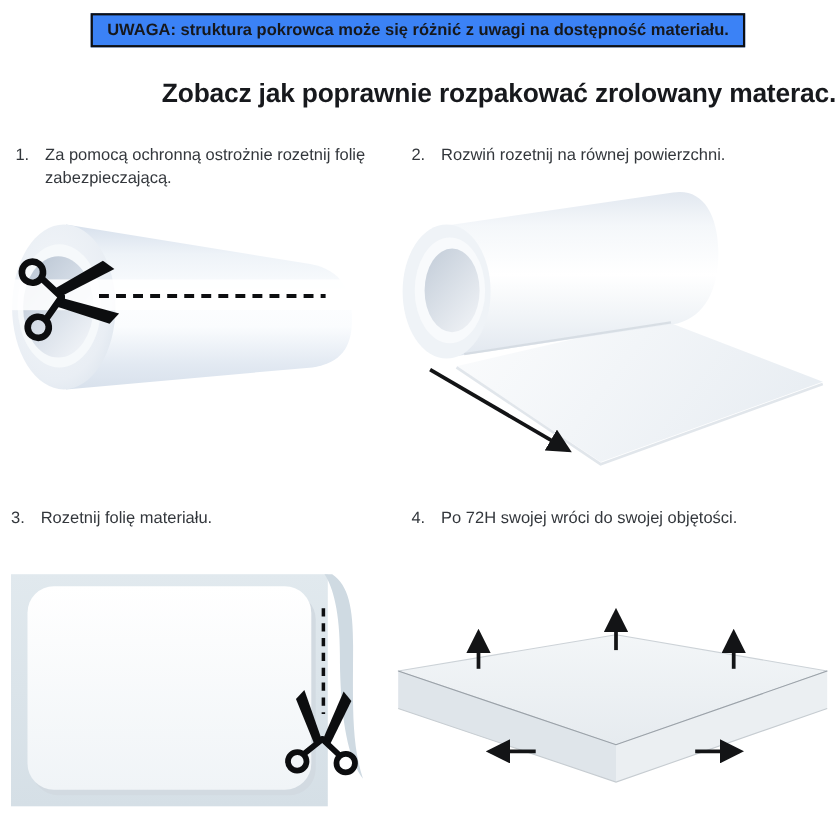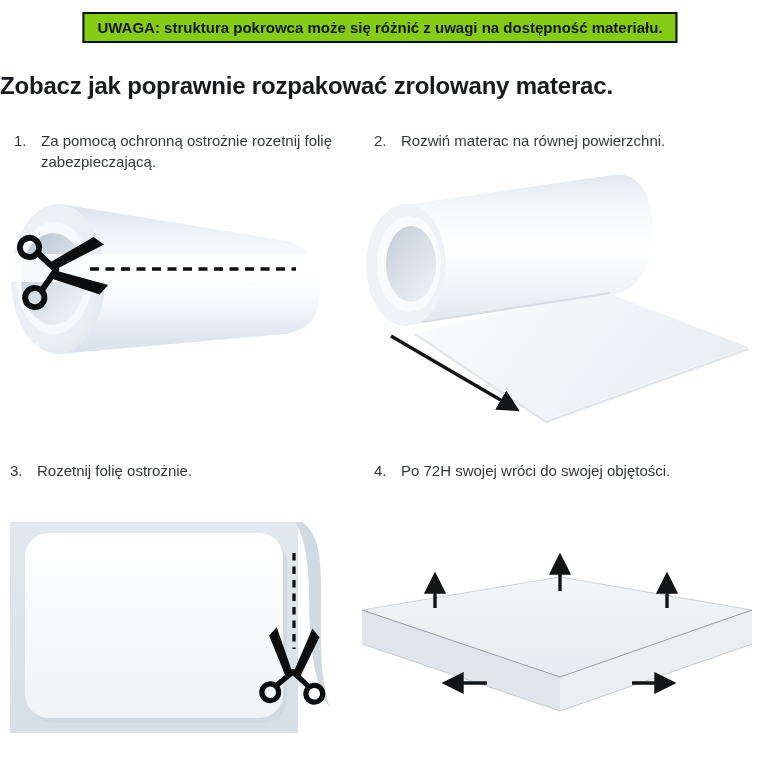--- a/index.html
+++ b/index.html
@@ -4,26 +4,26 @@
 <style>
   html,body{margin:0;padding:0;}
   body{
     width:760px;height:760px;position:relative;overflow:hidden;
     background:#ffffff;
     font-family:"Liberation Sans",sans-serif;
     color:#33373c;
   }
   .banner{
     position:absolute;top:12px;left:50%;transform:translateX(-50%);
-    background:#84cc16;border:2px solid #0e0f12;
+    background:#3b82f6;border:2px solid #0e0f12;
     padding:5px 13px;white-space:nowrap;
     font-weight:bold;font-size:15px;color:#16181c;
   }
   .title{
-    position:absolute;top:56px;left:0;width:760px;text-align:left;
+    position:absolute;top:56px;left:0;width:760px;text-align:right;
     font-size:24px;font-weight:bold;color:#17191d;letter-spacing:-0.2px;
   }
   .step{
     position:absolute;display:flex;align-items:flex-start;
     font-size:15px;line-height:1.42;color:#33373c;
   }
   .step .num{flex:0 0 27px;}
   .step .txt{flex:1 1 auto;}
   #step1{left:14px;top:130px;width:322px;}
   #step2{left:374px;top:130px;width:386px;}
@@ -59,26 +59,26 @@
 
 <h1 class="title">Zobacz jak poprawnie rozpakować zrolowany materac.</h1>
 
 <div class="step" id="step1">
   <span class="num">1.</span>
   <span class="txt">Za pomocą ochronną ostrożnie rozetnij folię zabezpieczającą.</span>
 </div>
 
 <div class="step" id="step2">
   <span class="num">2.</span>
-  <span class="txt">Rozwiń materac na równej powierzchni.</span>
+  <span class="txt">Rozwiń rozetnij na równej powierzchni.</span>
 </div>
 
 <div class="step" id="step3">
   <span class="num">3.</span>
-  <span class="txt">Rozetnij folię ostrożnie.</span>
+  <span class="txt">Rozetnij folię materiału.</span>
 </div>
 
 <div class="step" id="step4">
   <span class="num">4.</span>
   <span class="txt">Po 72H swojej wróci do swojej objętości.</span>
 </div>
 
 <div class="fig" id="fig1" role="img" aria-label="Zrolowany materac z nożyczkami i przerywaną linią cięcia">
   <svg viewBox="0 0 340 210">
     <defs>

